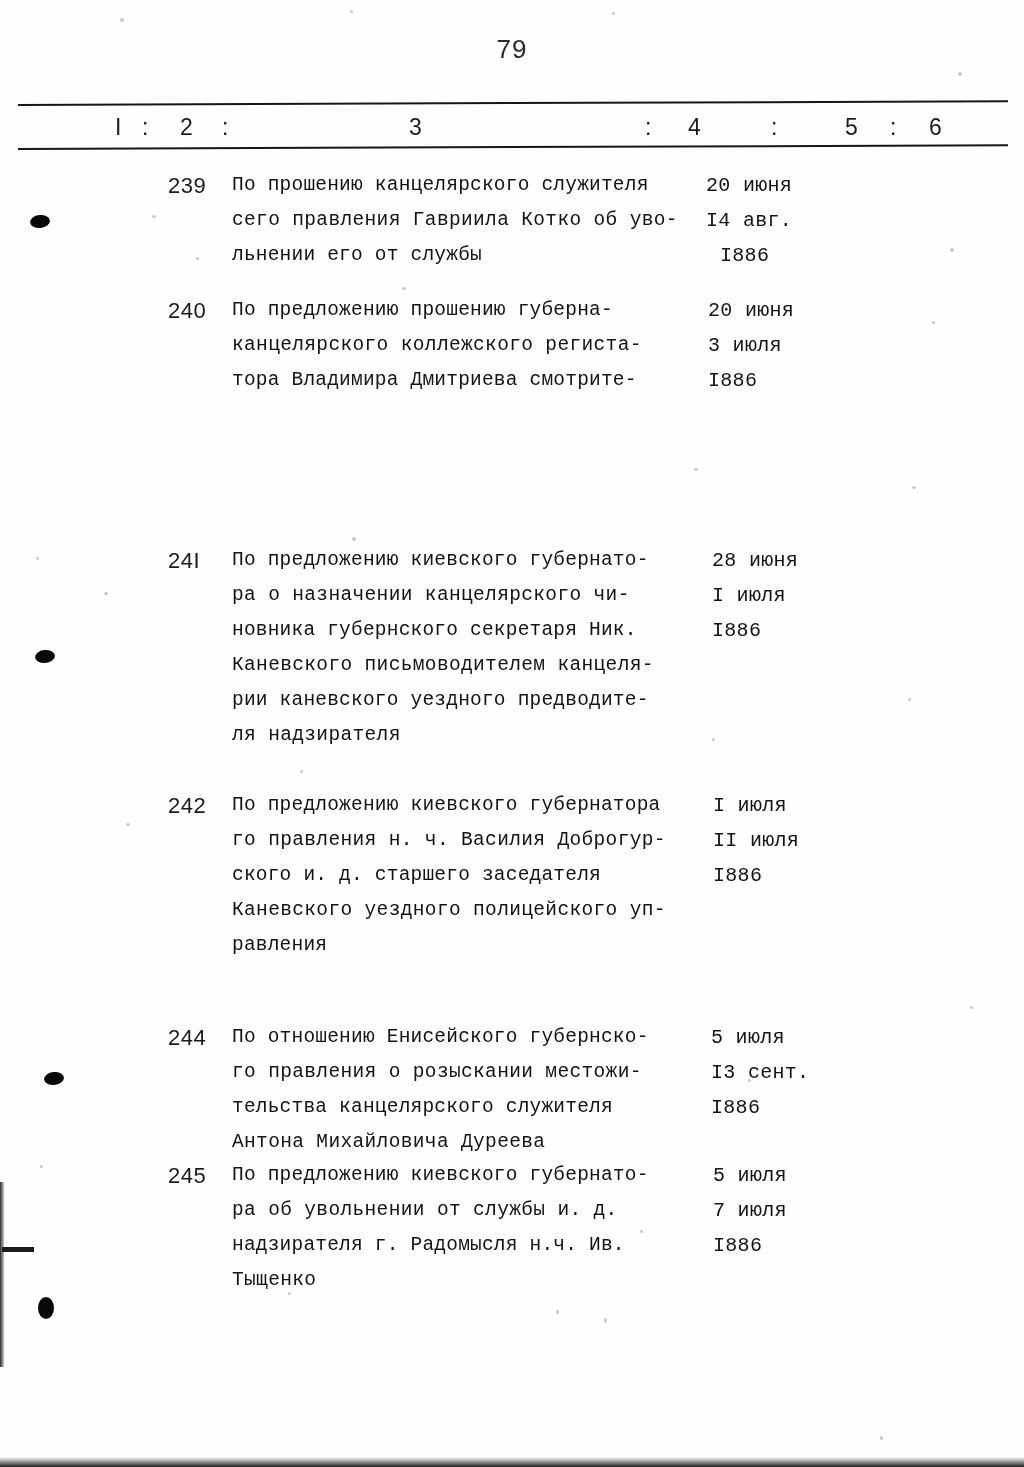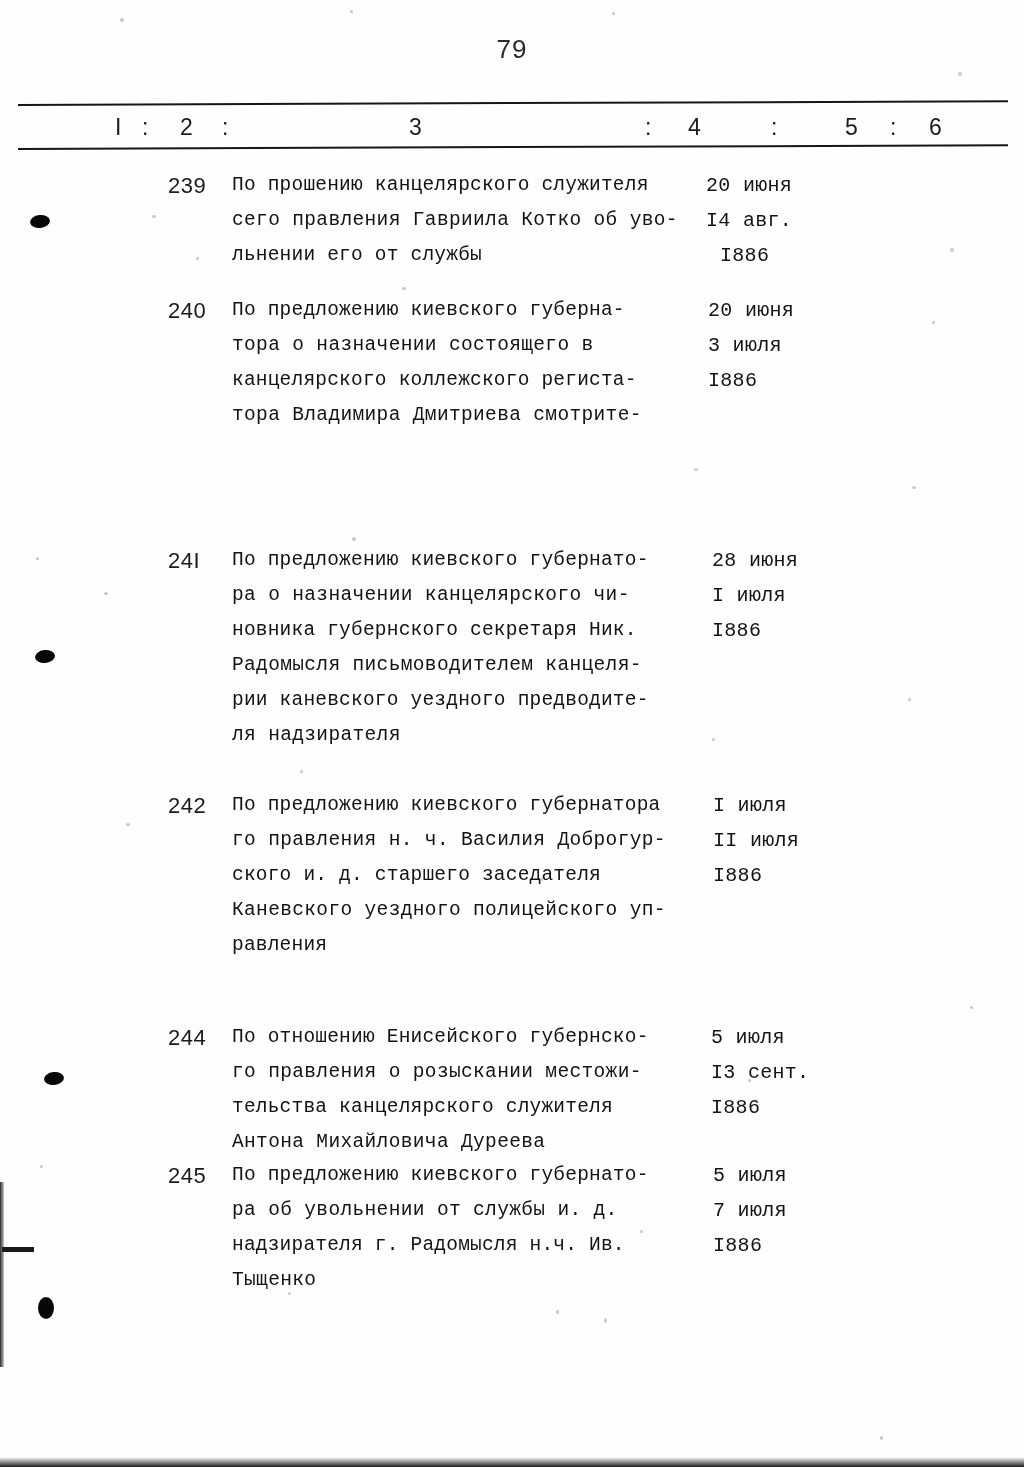--- a/index.html
+++ b/index.html
@@ -177,38 +177,37 @@
         </div>
         <div class="row-dates" style="left: 706px;">
           <span class="line">20 июня</span>
           <span class="line">I4 авг.</span>
           <span class="line" style="padding-left: 14px;">I886</span>
         </div>
       </div>
       <div class="row" style="top: 293px;">
         <div class="row-num">240</div>
         <div class="row-desc">
-          <span class="line">По предложению киевского губерна-</span>
-          <span class="line">тора о назначении  состоящего в</span>
+          <span class="line">По предложению прошению губерна-</span>
           <span class="line">канцелярского коллежского региста-</span>
           <span class="line">тора Владимира Дмитриева смотрите-</span>
         </div>
         <div class="row-dates" style="left: 708px;">
           <span class="line">20 июня</span>
           <span class="line">3 июля</span>
           <span class="line">I886</span>
         </div>
       </div>
       <div class="row" style="top: 543px;">
         <div class="row-num">24I</div>
         <div class="row-desc">
           <span class="line">По предложению киевского губернато-</span>
           <span class="line">ра о назначении канцелярского чи-</span>
           <span class="line">новника губернского секретаря Ник.</span>
-          <span class="line">Радомысля письмоводителем канцеля-</span>
+          <span class="line">Каневского письмоводителем канцеля-</span>
           <span class="line">рии каневского уездного предводите-</span>
           <span class="line">ля надзирателя</span>
         </div>
         <div class="row-dates" style="left: 712px;">
           <span class="line">28 июня</span>
           <span class="line">I июля</span>
           <span class="line">I886</span>
         </div>
       </div>
       <div class="row" style="top: 788px;">

